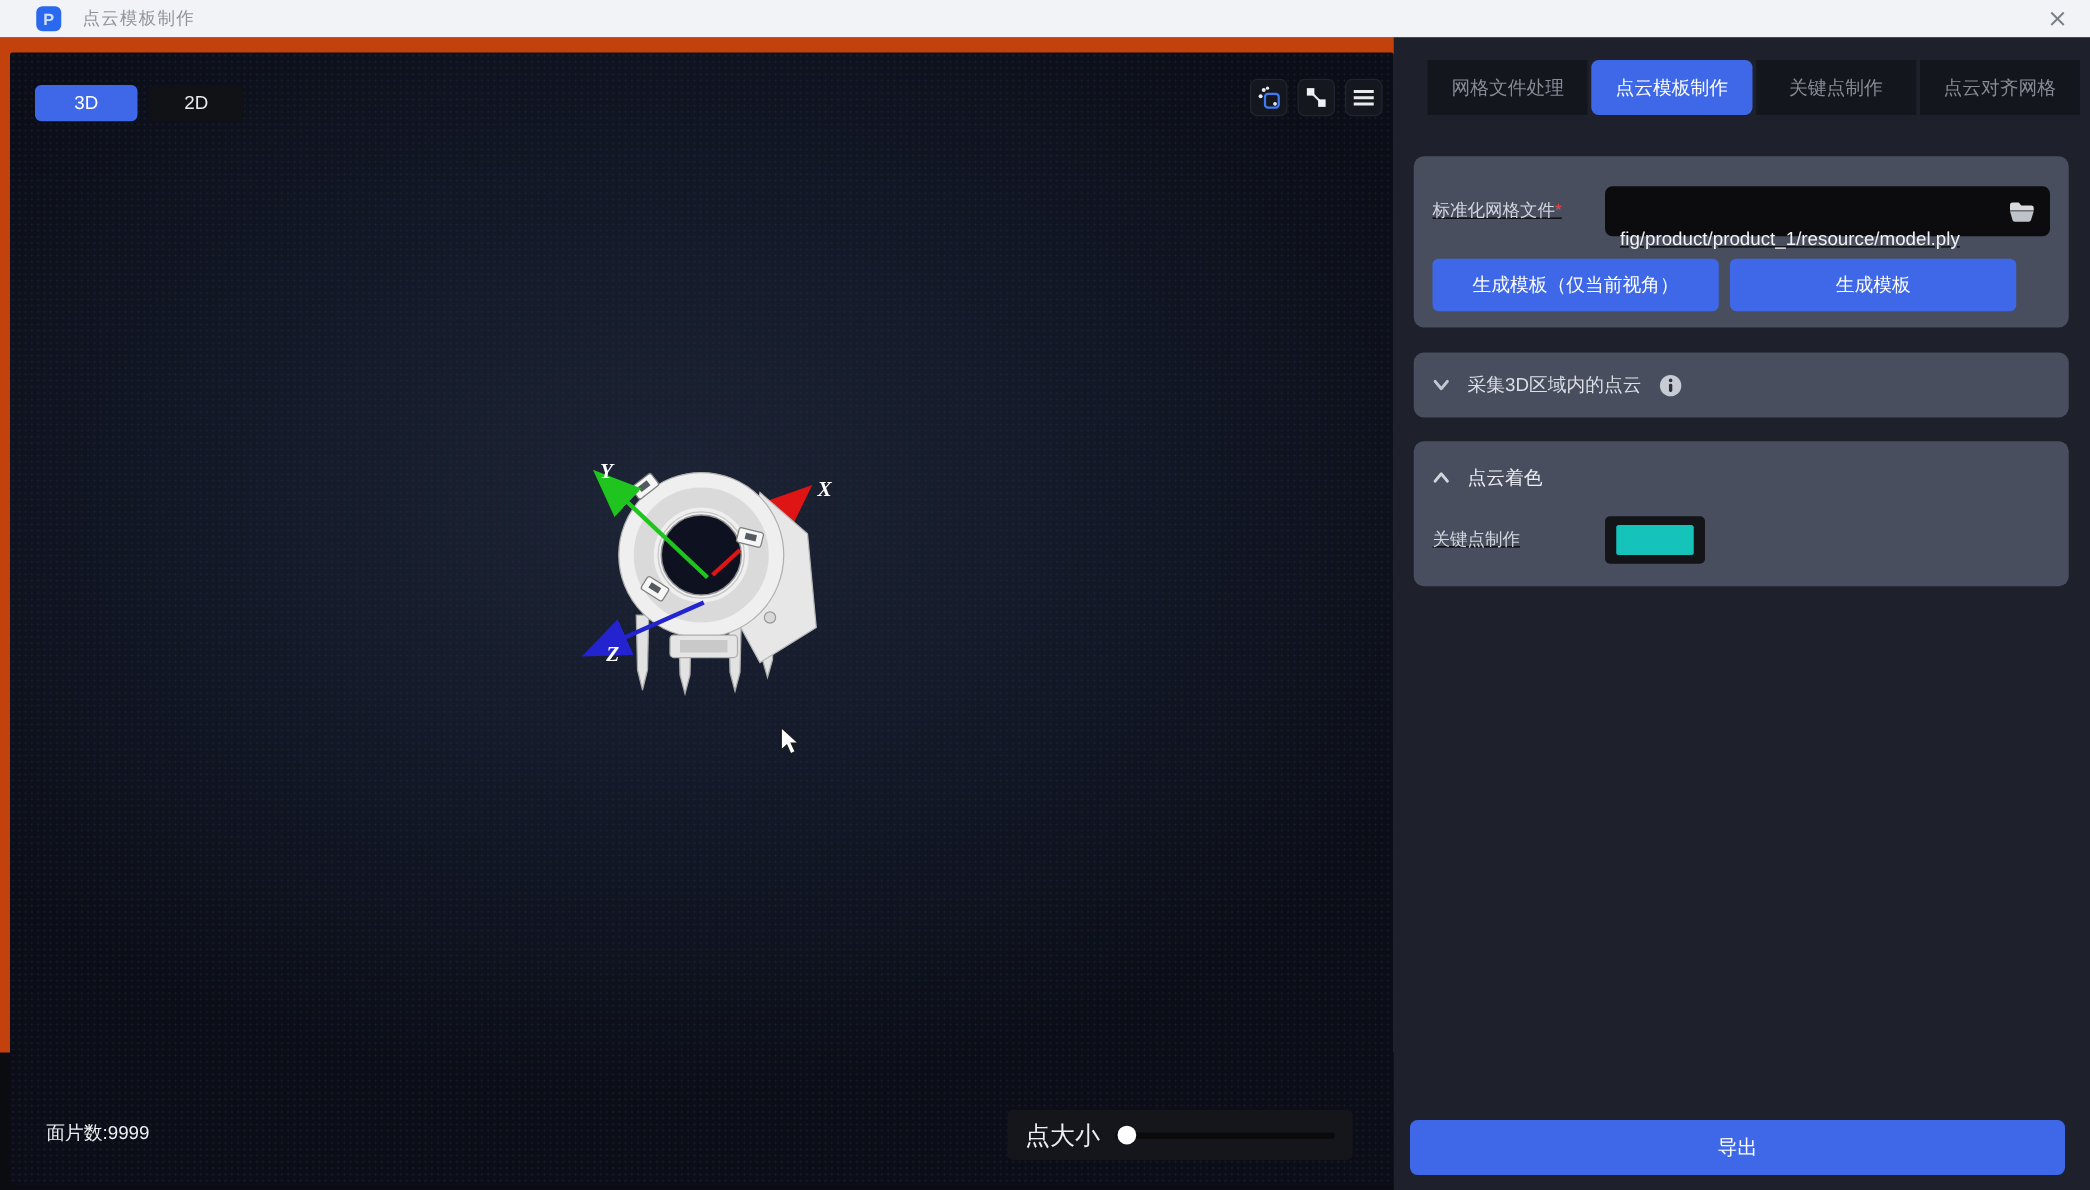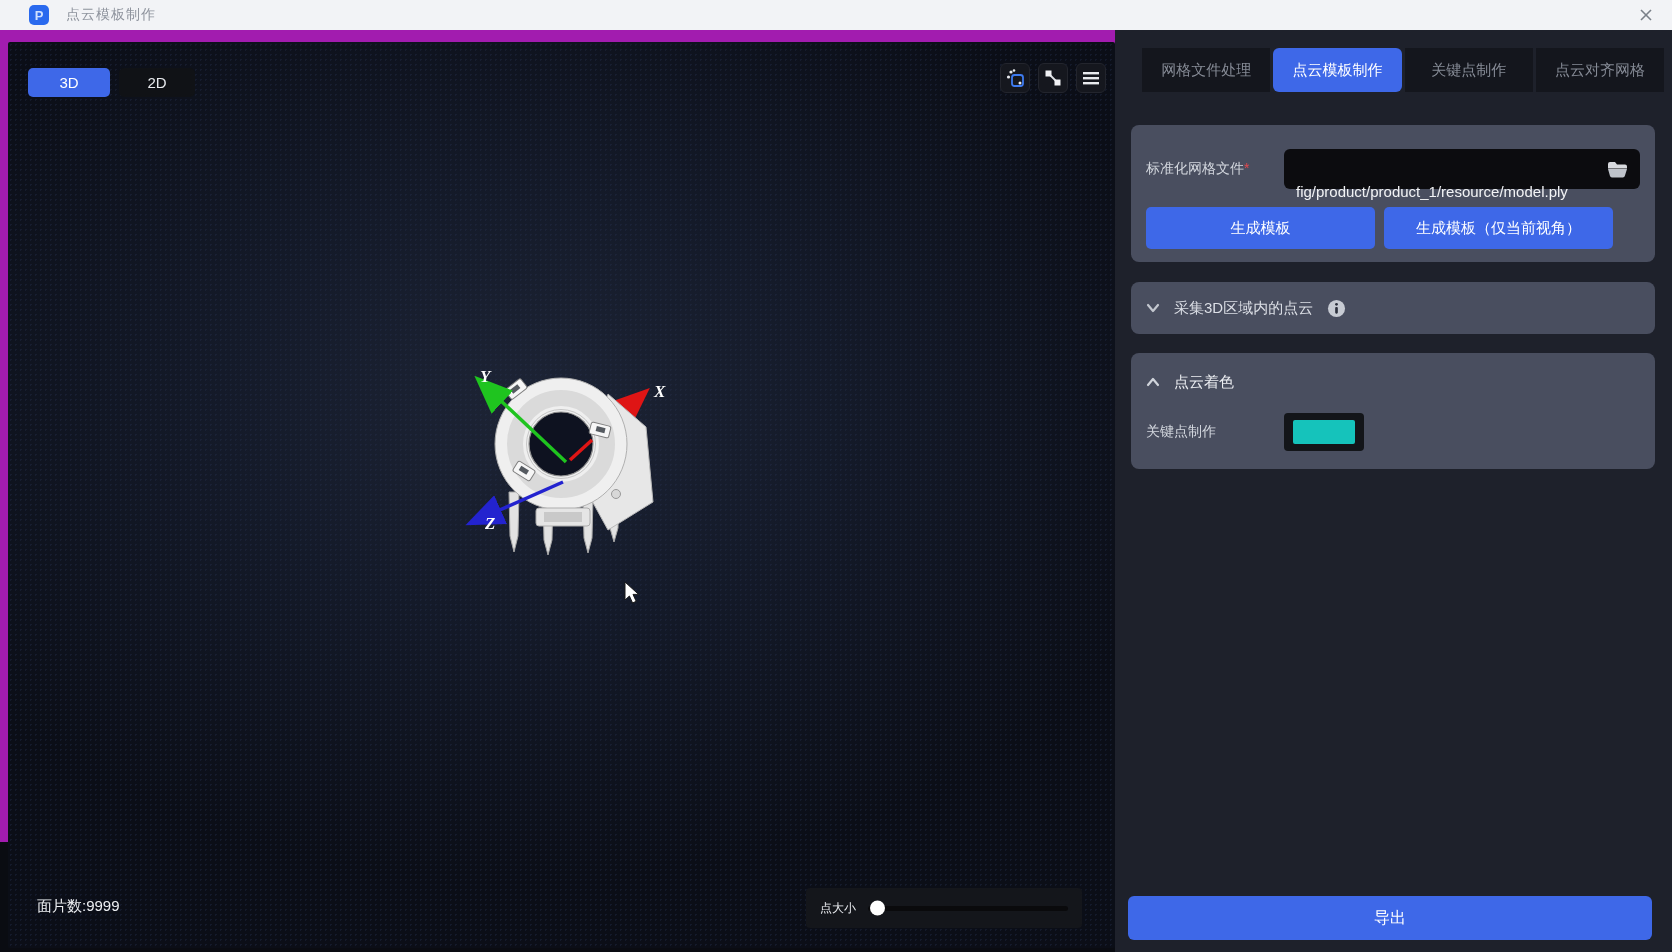--- a/index.html
+++ b/index.html
@@ -11,21 +11,21 @@
   .titlebar { position:absolute; left:0; top:0; width:1672px; height:30px;
               background:#f2f3f6; display:flex; align-items:center; }
   .logo { width:20px; height:20px; margin-left:29px; border-radius:5px;
           background:#2a69ee; color:#cfe0ff; font-weight:bold; font-size:13px;
           display:flex; align-items:center; justify-content:center; }
   .win-title { margin-left:17px; font-size:14px; color:#8e939d; letter-spacing:1px; }
   .close-btn { position:absolute; right:12px; top:2px; width:28px; height:26px;
                display:flex; align-items:center; justify-content:center; cursor:pointer; }
 
   
-  .app { position:absolute; left:0; top:30px; width:1672px; height:812px; background:#a21caf; }
+  .app { position:absolute; left:0; top:30px; width:1672px; height:812px; background:#c2410c; }
 
   
   .viewport { position:absolute; left:8px; top:12px; width:1107px; height:906px;
               background:radial-gradient(ellipse 62% 52% at 47% 40%, #1d2435 0%, #141a29 45%, #0b0e17 100%);
               border-radius:2px; overflow:hidden; }
   .viewport .dither { position:absolute; inset:0;
               background-image:radial-gradient(#26304f 1px, transparent 1px);
               background-size:5px 5px; opacity:.35; pointer-events:none; }
   .mode-toggle { position:absolute; left:20px; top:26px; display:flex; gap:9px; z-index:3; }
   .mode-btn { height:29px; border-radius:5px; font-size:15px; color:#fff;
@@ -38,41 +38,41 @@
               border:1px solid #23252d; display:flex; align-items:center; justify-content:center;
               cursor:pointer; }
 
   .scene { position:absolute; inset:0; z-index:2; }
 
   .facet-count { position:absolute; left:29px; bottom:32px; font-size:15px; color:#eef0f3; z-index:3; }
 
   .point-size { position:absolute; right:33px; bottom:20px; width:276px; height:40px;
                 background:#14161b; border-radius:4px; display:flex; align-items:center;
                 padding:0 14px; z-index:3; }
-  .ps-label { font-size:12px; color:#eceef2; margin-right:12px; white-space:nowrap; }
+  .ps-label { font-size:20px; color:#eceef2; margin-right:12px; white-space:nowrap; }
   .ps-track { position:relative; flex:1; height:5px; background:#0a0a0c; border-radius:3px; cursor:pointer; }
   .ps-thumb { position:absolute; left:2px; top:50%; transform:translateY(-50%);
               width:15px; height:15px; border-radius:50%; background:#ffffff; cursor:grab; }
 
   
   .panel { position:absolute; left:1115px; top:0; width:557px; height:922px; background:#1e212b; }
   .tabbar { position:absolute; left:27px; top:18px; width:522px; height:44px; display:flex; gap:3px; }
   .tab { flex:1; background:#14161d; color:#868b96; font-size:15px;
          display:flex; align-items:center; justify-content:center; cursor:pointer; white-space:nowrap; }
   .tab.active { background:#3e68e8; color:#ffffff; border-radius:6px; }
 
   .content { position:absolute; left:16px; top:62px; width:524px; bottom:0; }
   .card { background:#494e5f; border-radius:8px; }
   .card-header { display:flex; align-items:center; gap:14px; height:34px; cursor:pointer; }
   .card-title { font-size:15px; color:#eceef2; }
   .chev { width:14px; height:10px; flex:0 0 auto; }
   .info-ic { width:19px; height:19px; flex:0 0 auto; }
 
   .card-1 { margin-top:33px; padding:12px 15px 13px 15px; }
-  .frow { display:flex; align-items:center; }
+  .frow { display:flex; align-items:center;text-decoration:underline; }
   .frow-1 { margin-top:12px; }
   .frow-2 { margin-top:16px; }
   .flabel { width:138px; font-size:14px; color:#d3d7de; flex:0 0 auto; }
   .req { color:#e5484d; }
   .finput { flex:1; height:40px; background:#0c0c0f; border-radius:6px; color:#f2f3f5;
             font-size:15px; padding:0 12px; display:flex; align-items:center; cursor:text; }
   .finput .val { flex:1; white-space:nowrap; overflow:hidden;margin-top:44px; }
   .suffix { color:#d9dbe0; }
   .folder-btn { margin-left:8px; cursor:pointer; display:flex; }
   .btn-row { margin-top:18px; margin-right:27px; display:flex; gap:9px; }
@@ -245,22 +245,22 @@
                 <svg width="21" height="17" viewBox="0 0 21 17">
                   <path d="M1,3 a2,2 0 0 1 2,-2 h5 l2,2.4 h8 a2,2 0 0 1 2,2 v2 h-19 z" fill="#d8dade"></path>
                   <path d="M1,8 h19 l-2.2,7 a2,2 0 0 1 -1.9,1.4 h-11 a2,2 0 0 1 -1.9,-1.4 z" fill="#bfc3ca"></path>
                 </svg>
               </span>
             </div>
           </div>
 
 
           <div class="btn-row">
+            <div class="blue-btn">生成模板（仅当前视角）</div>
             <div class="blue-btn">生成模板</div>
-            <div class="blue-btn">生成模板（仅当前视角）</div>
           </div>
         </div>
 
 
         <div class="card card-3">
           <svg class="chev" viewBox="0 0 14 10">
             <polyline points="2,2 7,8 12,2" fill="none" stroke="#c3c7cf" stroke-width="2.2" stroke-linecap="round" stroke-linejoin="round"></polyline>
           </svg>
           <div class="card-title">采集3D区域内的点云</div>
           <svg class="info-ic" viewBox="0 0 20 20">

